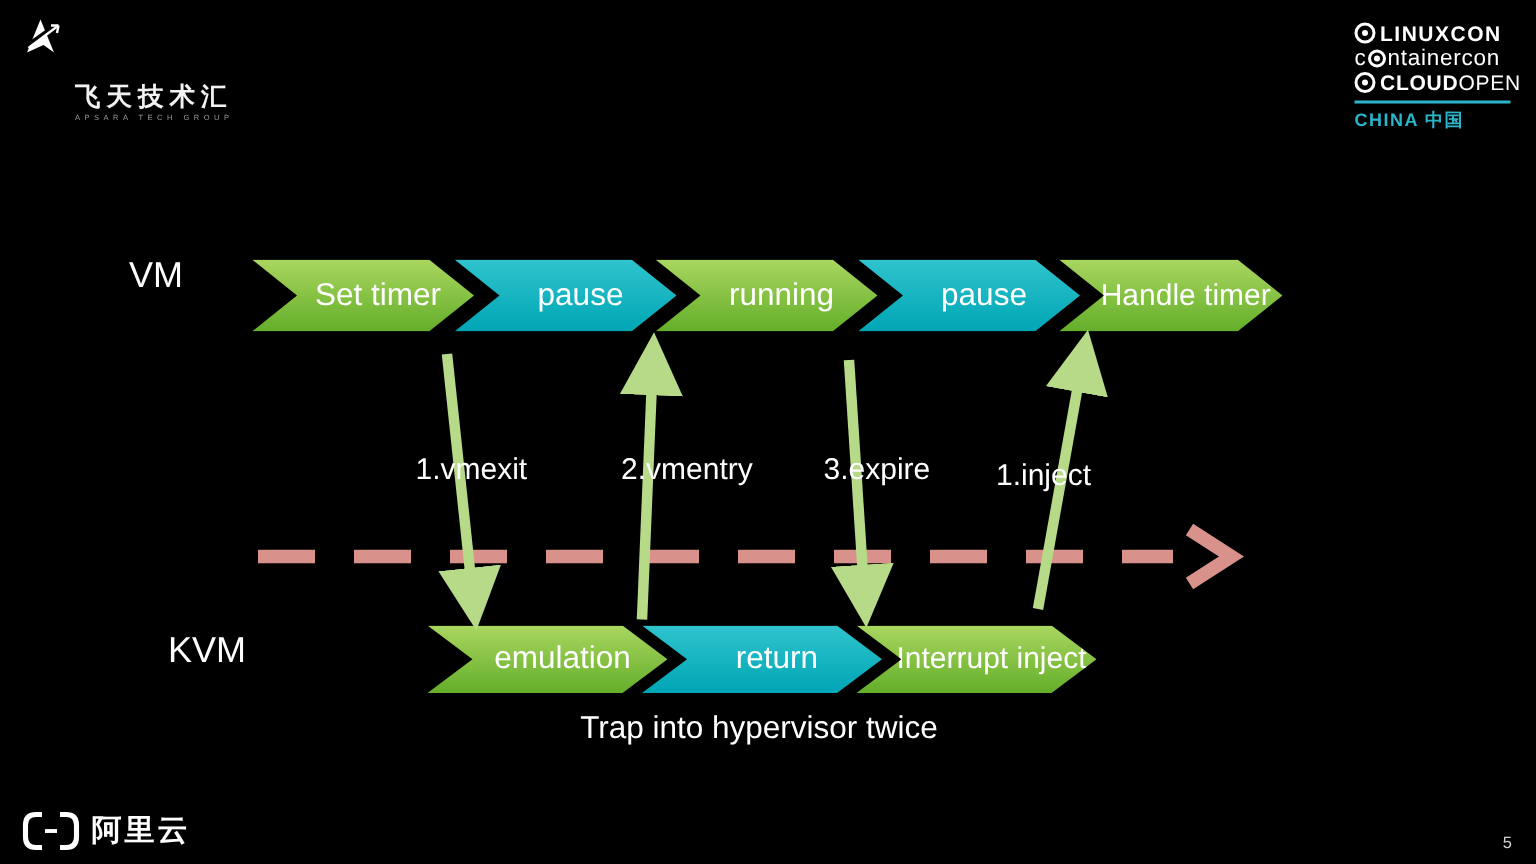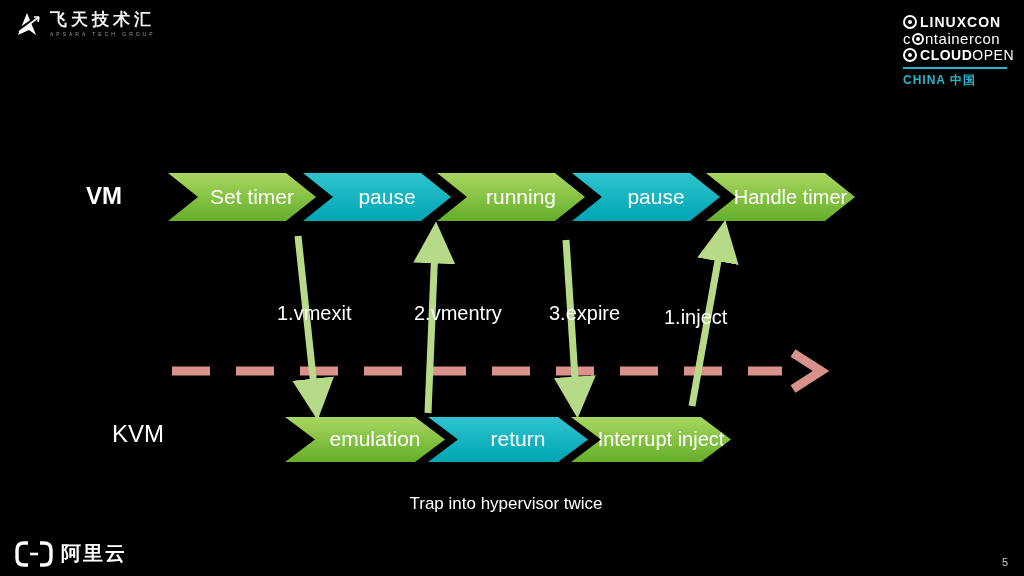--- a/index.html
+++ b/index.html
@@ -3,55 +3,55 @@
 <meta charset="utf-8">
 <style>
   html,body{margin:0;padding:0;background:#111;}
   .slide{
     position:relative;width:1024px;height:576px;background:#000;overflow:hidden;
     font-family:"Liberation Sans", sans-serif;color:#fff;
   }
   
   .brand{position:absolute;left:14px;top:8px;display:flex;align-items:flex-start;gap:6px;}
   .brand-icon{width:30px;height:30px;}
-  .brand-text-wrap{padding-top:3px;}
+  .brand-text-wrap{padding-top:3px;margin-top:45px;}
   .brand-name{font-size:17px;font-weight:bold;letter-spacing:4px;color:#f2f2f2;line-height:1;}
   .brand-tagline{font-size:5px;letter-spacing:3px;color:#9a9a9a;margin-top:4px;line-height:1;}
   
   .conf{position:absolute;right:10px;top:14px;display:flex;flex-direction:column;align-items:flex-start;}
   .conf-row{display:flex;align-items:center;line-height:1.15;}
   .conf-linuxcon{font-size:14px;font-weight:bold;letter-spacing:1px;}
   .conf-containercon{font-size:15px;letter-spacing:.5px;}
   .conf-cloud{font-size:14px;font-weight:bold;letter-spacing:.5px;}
   .conf-open{font-size:14px;font-weight:400;letter-spacing:.5px;}
   .ring{display:inline-block;width:10px;height:10px;border:2px solid #fff;border-radius:50%;position:relative;margin-right:3px;}
   .ring::after{content:"";position:absolute;left:3px;top:3px;width:4px;height:4px;background:#fff;border-radius:50%;}
   .ring.small{width:8px;height:8px;margin:0 1px;}
   .ring.small::after{left:2px;top:2px;width:4px;height:4px;}
   .conf-divider{width:104px;height:2px;background:#2ab5cb;margin:4px 0 3px 0;}
   .conf-region{font-size:12px;font-weight:bold;letter-spacing:1px;color:#2ab5cb;}
   
   .title{position:absolute;left:100px;top:70px;font-size:41px;font-weight:300;color:#fff;letter-spacing:0px;}
   
   .row-label{position:absolute;font-size:24px;color:#fff;}
-  .vm-label{left:86px;top:182px;font-weight:bold;}
+  .vm-label{left:86px;top:170px;}
   .kvm-label{left:112px;top:420px;}
   .chev{
     position:absolute;display:flex;align-items:center;justify-content:center;
     color:#fff;font-size:21px;text-align:left;line-height:1.15;
     padding-left:20px;box-sizing:border-box;
     clip-path:polygon(0 0, calc(100% - 30px) 0, 100% 50%, calc(100% - 30px) 100%, 0 100%, 30px 50%);
   }
   .chev.green{background:linear-gradient(to bottom,#a9d65f,#64ae2a);}
   .chev.teal{background:linear-gradient(to bottom,#2fc4ce,#00a5b4);}
   .vm-row .chev{top:173px;height:48px;width:148px;}
   .kvm-row .chev{top:417px;height:45px;width:160px;}
   .svg-layer{position:absolute;left:0;top:0;z-index:2;pointer-events:none;}
   .t-label{position:absolute;z-index:3;font-size:20px;color:#fff;white-space:nowrap;}
-  .caption{position:absolute;left:376px;top:494px;width:260px;text-align:center;font-size:17px;color:#fff;}
+  .caption{position:absolute;left:376px;top:474px;width:260px;text-align:center;font-size:21px;color:#fff;}
   
   .footer-logo{position:absolute;left:14px;bottom:8px;display:flex;align-items:flex-start;gap:7px;}
   .footer-text{font-size:20px;font-weight:bold;color:#fff;letter-spacing:2px;}
   .page-num{position:absolute;right:16px;bottom:8px;font-size:11px;color:#cfcfcf;}
 </style>
 </head>
 <body>
 
 <div class="slide">
 

